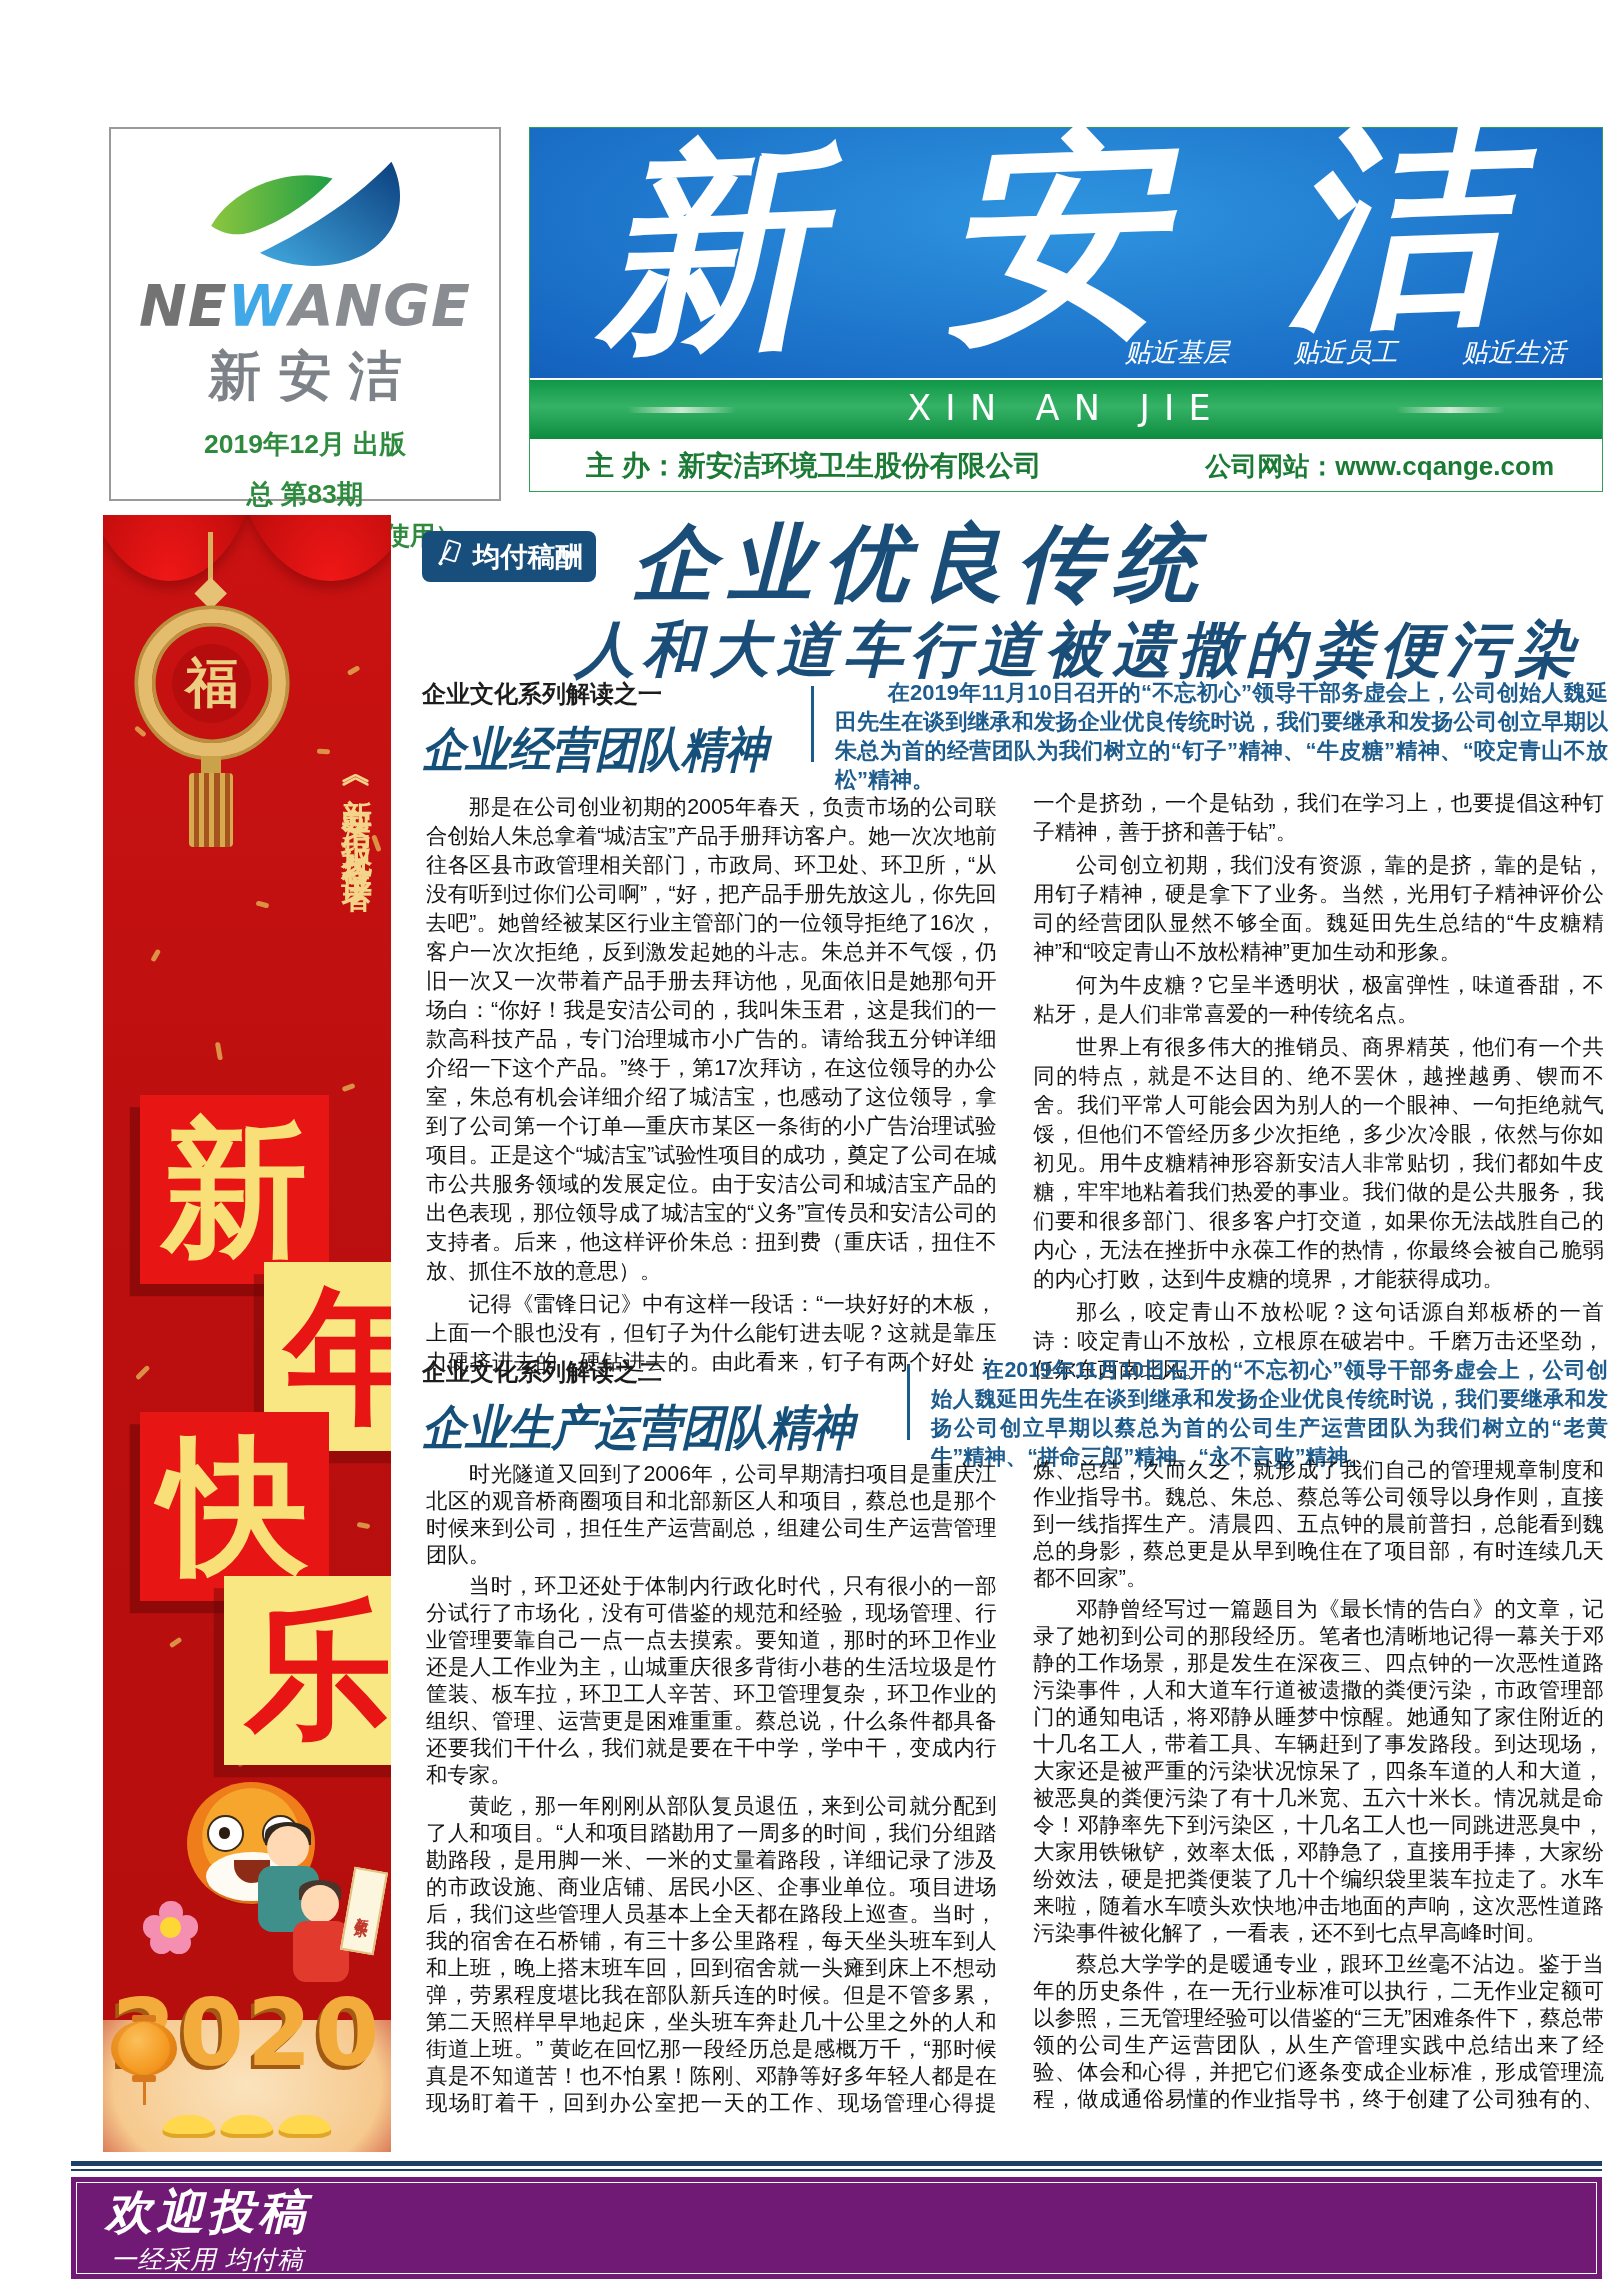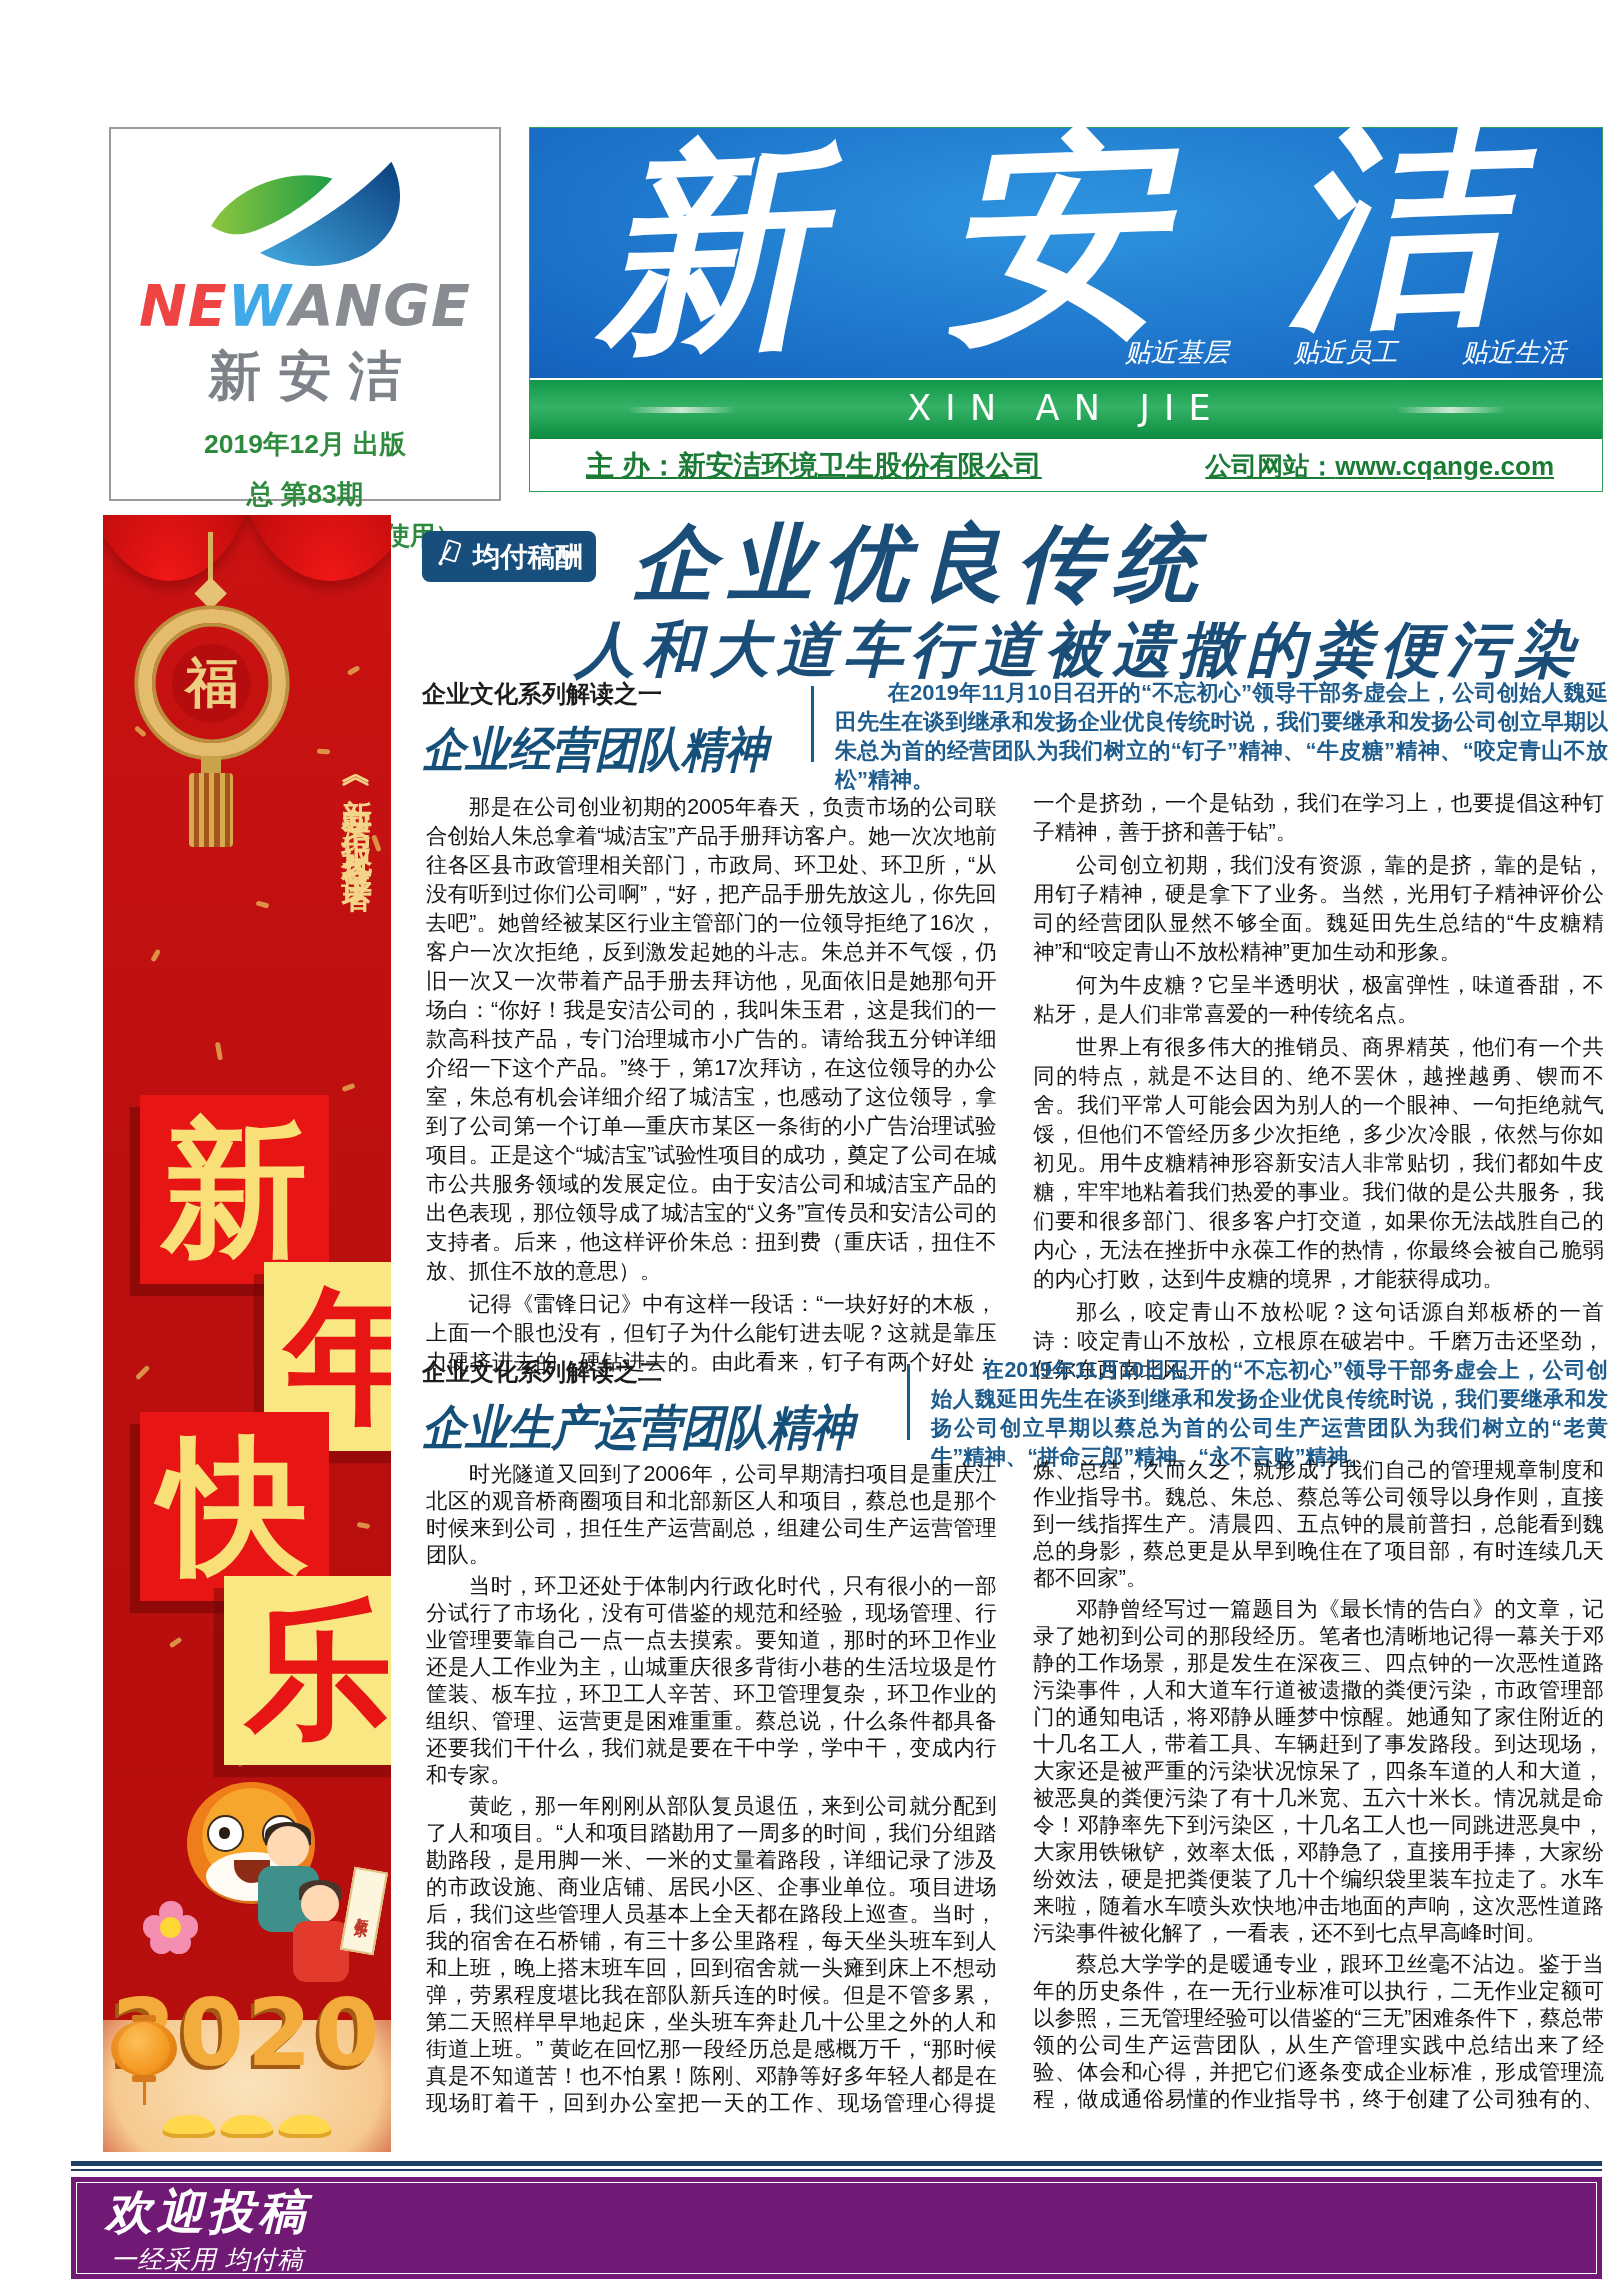--- a/index.html
+++ b/index.html
@@ -5,21 +5,21 @@
   html,body{margin:0;padding:0;background:#fff;}
   .page{position:relative;width:1622px;height:2284px;background:#fff;overflow:hidden;
         font-family:"Liberation Sans",sans-serif;color:#141414;}
 
   
   .logo-box{position:absolute;left:109px;top:127px;width:392px;height:374px;background:#fff;
             border:2px solid #9a9a9a;box-sizing:border-box;text-align:center;}
   .logo-swoosh{margin-top:24.4px;}
   .wordmark{font-size:57px;font-weight:900;font-style:italic;letter-spacing:1px;margin-top:-9.2px;
             font-family:"DejaVu Sans",sans-serif;}
-  .wm-ne{color:#ef4444;} .wm-w{color:#41a8e8;} .wm-ange{color:#898d92;}
+  .wm-ne{color:#737373;} .wm-w{color:#41a8e8;} .wm-ange{color:#898d92;}
   .logo-cn{font-size:53px;font-weight:bold;color:#7d8288;letter-spacing:17.3px;margin-top:2px;text-indent:17.3px;}
   .pub-line{color:#2e8b3d;font-size:26.5px;font-weight:bold;margin-top:13.2px;}
   .pub-line.small{font-size:25.4px;margin-top:7.1px;}
 
   
   .masthead{position:absolute;left:529px;top:127px;width:1074px;box-sizing:border-box;
             border:1.5px solid #2f9e57;background:#fff;}
   .mast-blue{position:relative;height:250px;
              background:radial-gradient(120% 150% at 50% 35%, #2f95e0 0%, #1565c0 55%, #0b3a85 100%);}
   .mast-title{position:absolute;left:66px;top:-14.2px;color:#fff;font-size:219px;line-height:239px;
@@ -29,21 +29,21 @@
              font-family:Liberation Mono, monospace;}
   .mast-tags span{margin-left:49px;}
   .mast-band{position:relative;height:59px;border-top:2.5px solid #fff;border-bottom:2.5px solid #fff;
              background:linear-gradient(180deg,#0f9747 0%,#35b266 45%,#0c8c3f 100%);
              text-align:center;line-height:57px;color:#fff;font-size:35px;letter-spacing:14.2px;
              font-family:"DejaVu Sans",sans-serif;}
   .band-dash{position:absolute;top:26.5px;width:109px;height:6.6px;
              background:linear-gradient(90deg,rgba(255,255,255,0),#cfe9d4,rgba(255,255,255,0));}
   .band-dash.l{left:97px;} .band-dash.r{right:97px;}
   .mast-org{height:50px;background:#fff;display:flex;justify-content:space-between;align-items:center;
-            padding:0 48px 0 56px;color:#1b7a34;font-weight:bold;font-size:28px;text-decoration:underline;}
+            padding:0 48px 0 56px;color:#1b7a34;font-weight:bold;font-size:28px;}
   .org-right{font-size:26px;}
 
   
   .sidebar{position:absolute;left:103px;top:515px;width:288px;height:1637px;overflow:hidden;
            background:linear-gradient(180deg,#cb1212 0%,#bc0f0f 40%,#b50d0d 100%);}
   .curtain{position:absolute;top:0;left:0;right:0;height:117px;}
   .swag{position:absolute;top:-76px;height:142px;border-radius:0 0 50% 50% / 0 0 100% 100%;
         background:radial-gradient(ellipse at 50% 100%, #f01717 0%, #c90e0e 55%, #970808 100%);
         box-shadow:0 8.1px 11.2px rgba(90,0,0,.35);}
   .swag.s1{left:-8%;width:62%;} .swag.s2{left:46%;width:66%;}

